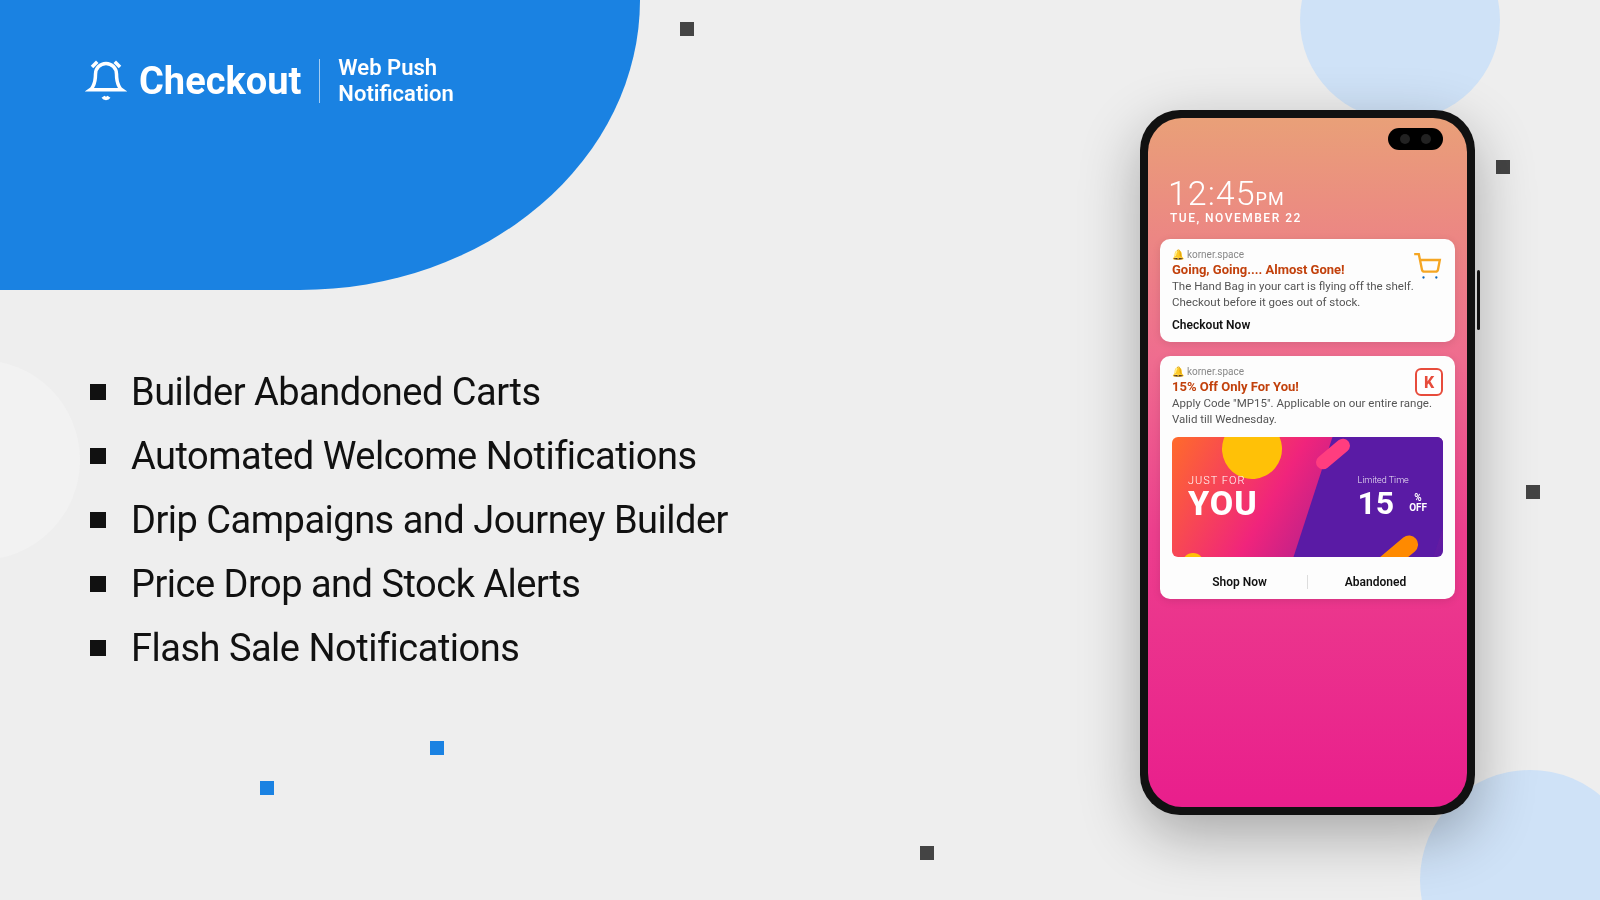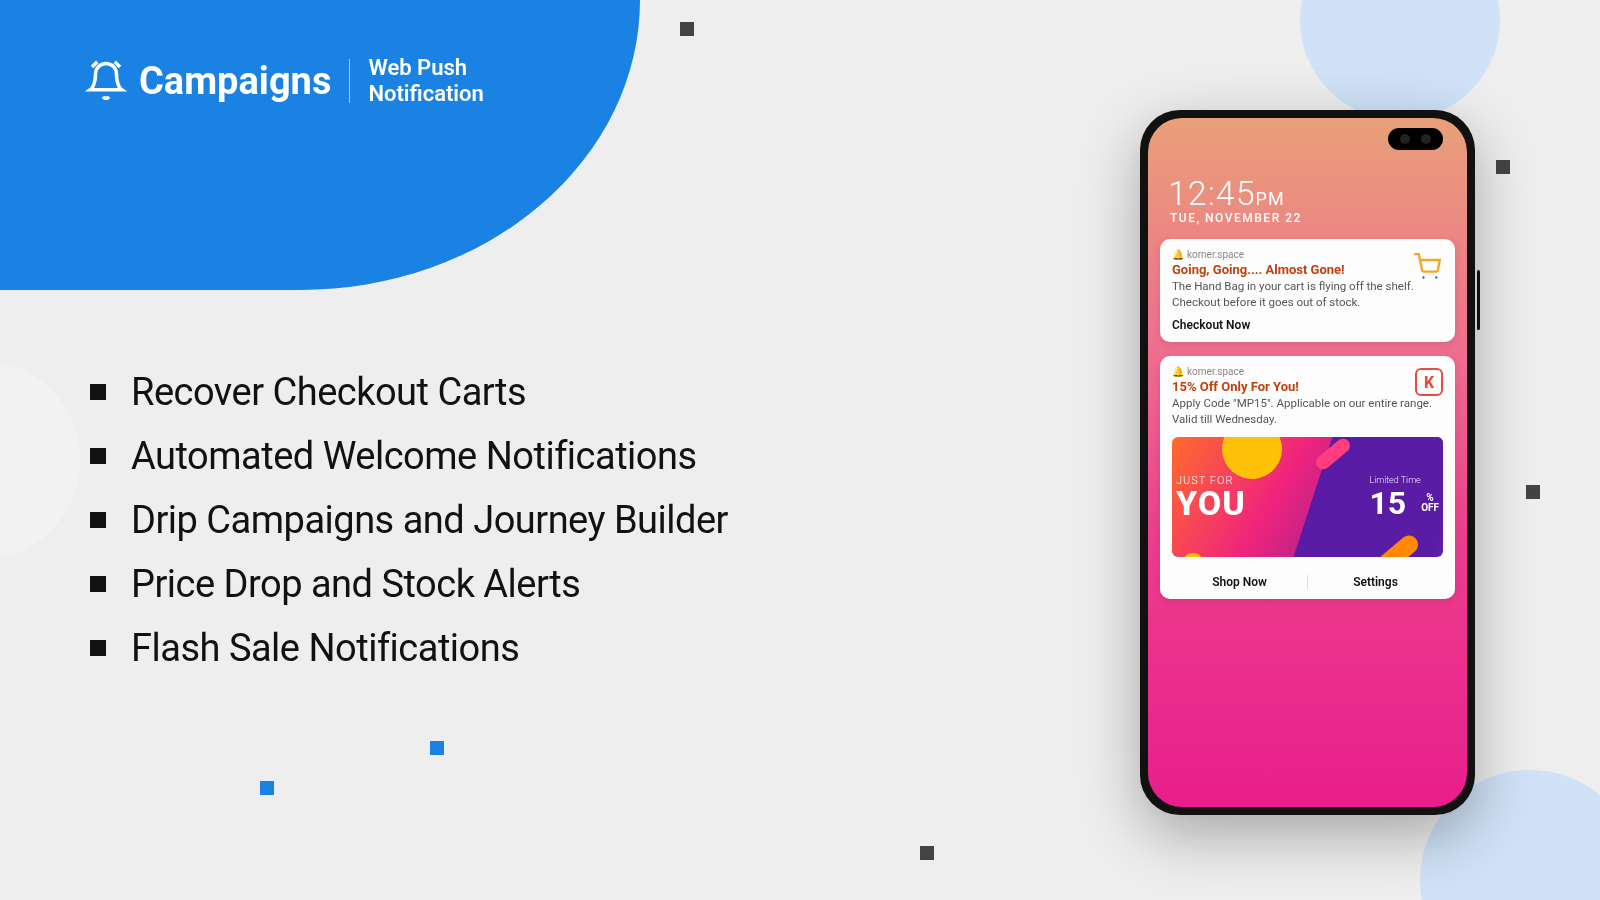--- a/index.html
+++ b/index.html
@@ -220,21 +220,21 @@
 
     .notif-image {
       margin-top: 10px;
       height: 120px;
       border-radius: 6px;
       background: linear-gradient(120deg, #ff6b2b 0%, #f0247c 40%, #5a1ba5 100%);
       position: relative;
       overflow: hidden;
       display:flex;
       align-items:center;
-      padding:0 4px;
+      padding:0 16px;
       justify-content:space-between;
     }
     .promo-left{color:#fff;line-height:1;}
     .promo-just{font-size:11px;font-weight:300;letter-spacing:1px;}
     .promo-you{font-size:34px;font-weight:800;letter-spacing:1px;}
     .promo-right{color:#fff;text-align:center;line-height:1;}
     .promo-lt{font-size:9px;font-weight:300;opacity:.9;text-align:left;margin-bottom:2px;}
     .promo-15{font-size:32px;font-weight:700;display:flex;align-items:center;gap:13px;}
     .promo-pct{font-size:10px;line-height:1;margin-left:2px;}
     .promo-purple-block{
@@ -278,32 +278,32 @@
 <div class="deco sq-dark" style="bottom:40px;left:920px;"></div>
 <div class="deco sq-dark" style="top:485px;right:60px;"></div>
 
 <div class="logo-area">
   <svg class="bell-icon" viewBox="0 0 24 24" fill="none" stroke="#fff" stroke-width="2">
     <path d="M18 8a6 6 0 0 0-12 0c0 7-3 9-3 9h18s-3-2-3-9"></path>
     <path d="M13.7 21a2 2 0 0 1-3.4 0"></path>
     <line x1="4" y1="4" x2="7" y2="1"></line>
     <line x1="20" y1="4" x2="17" y2="1"></line>
   </svg>
-  <span class="logo-text">Campaigns</span>
+  <span class="logo-text">Checkout</span>
   <div class="logo-divider"></div>
   <div class="logo-sub">
     <div>Web Push</div>
     <div>Notification</div>
   </div>
 </div>
 
 <div class="features">
   <div class="feature-item">
     <div class="feature-bullet"></div>
-    <span class="feature-text">Recover Checkout Carts</span>
+    <span class="feature-text">Builder Abandoned Carts</span>
   </div>
   <div class="feature-item">
     <div class="feature-bullet"></div>
     <span class="feature-text">Automated Welcome Notifications</span>
   </div>
   <div class="feature-item">
     <div class="feature-bullet"></div>
     <span class="feature-text">Drip Campaigns and Journey Builder</span>
   </div>
   <div class="feature-item">
@@ -361,18 +361,18 @@
             <span>15</span>
             <span class="promo-pct">
               <div>%</div>
               <div>OFF</div>
             </span>
           </div>
         </div>
       </div>
       <div class="notif-actions">
         <div class="notif-action">Shop Now</div>
-        <div class="notif-action">Settings</div>
+        <div class="notif-action">Abandoned</div>
       </div>
     </div>
 
   </div>
 </div>
 
 </body></html>

